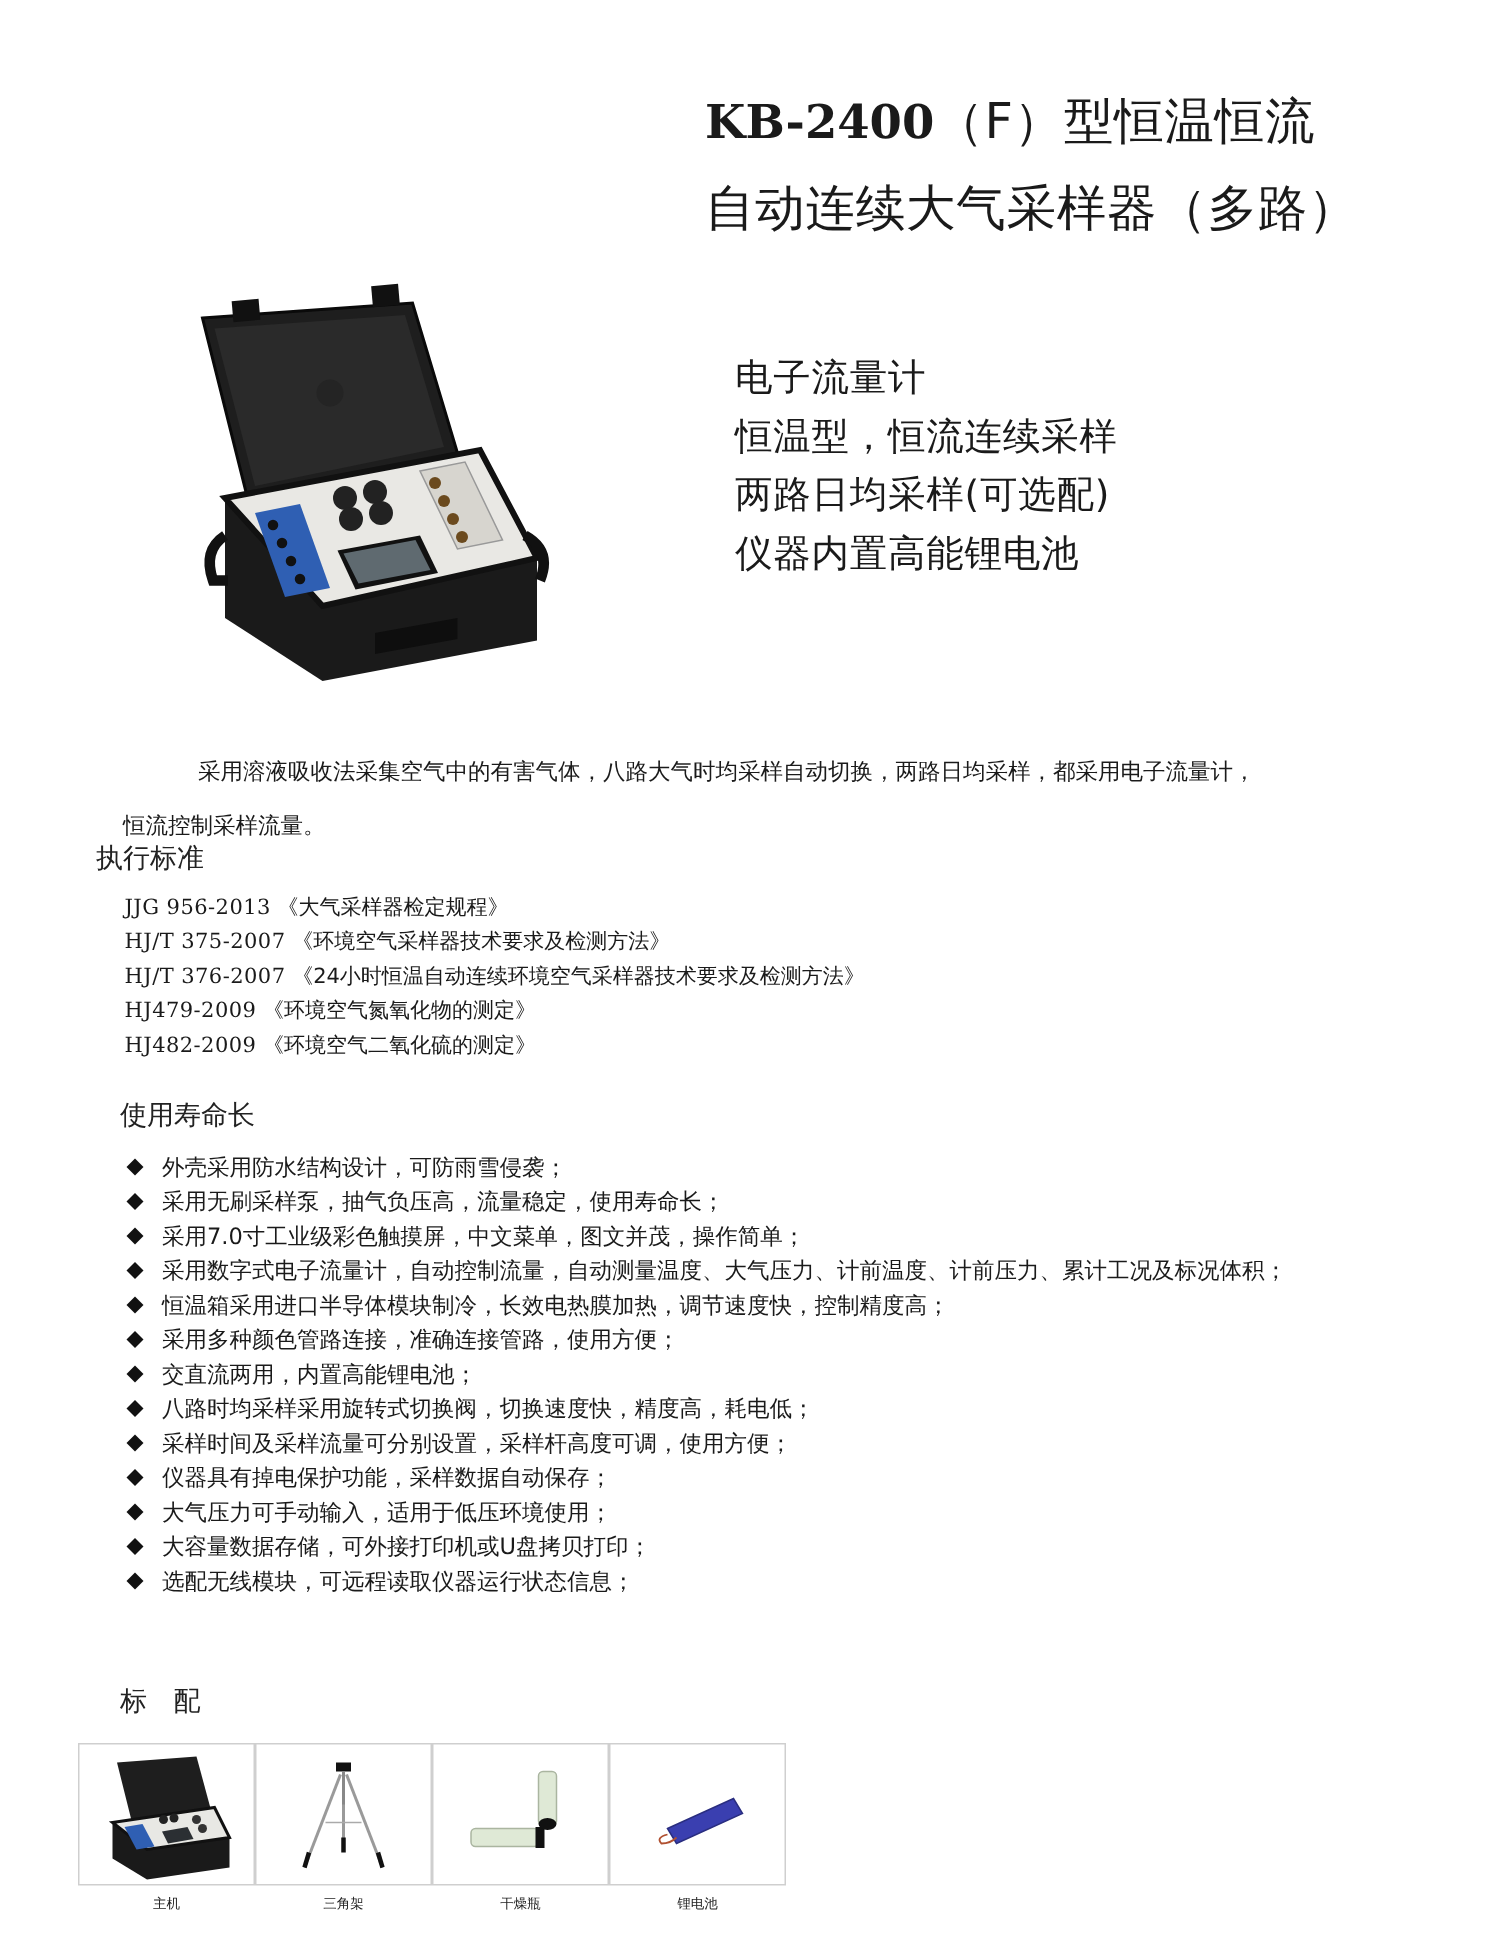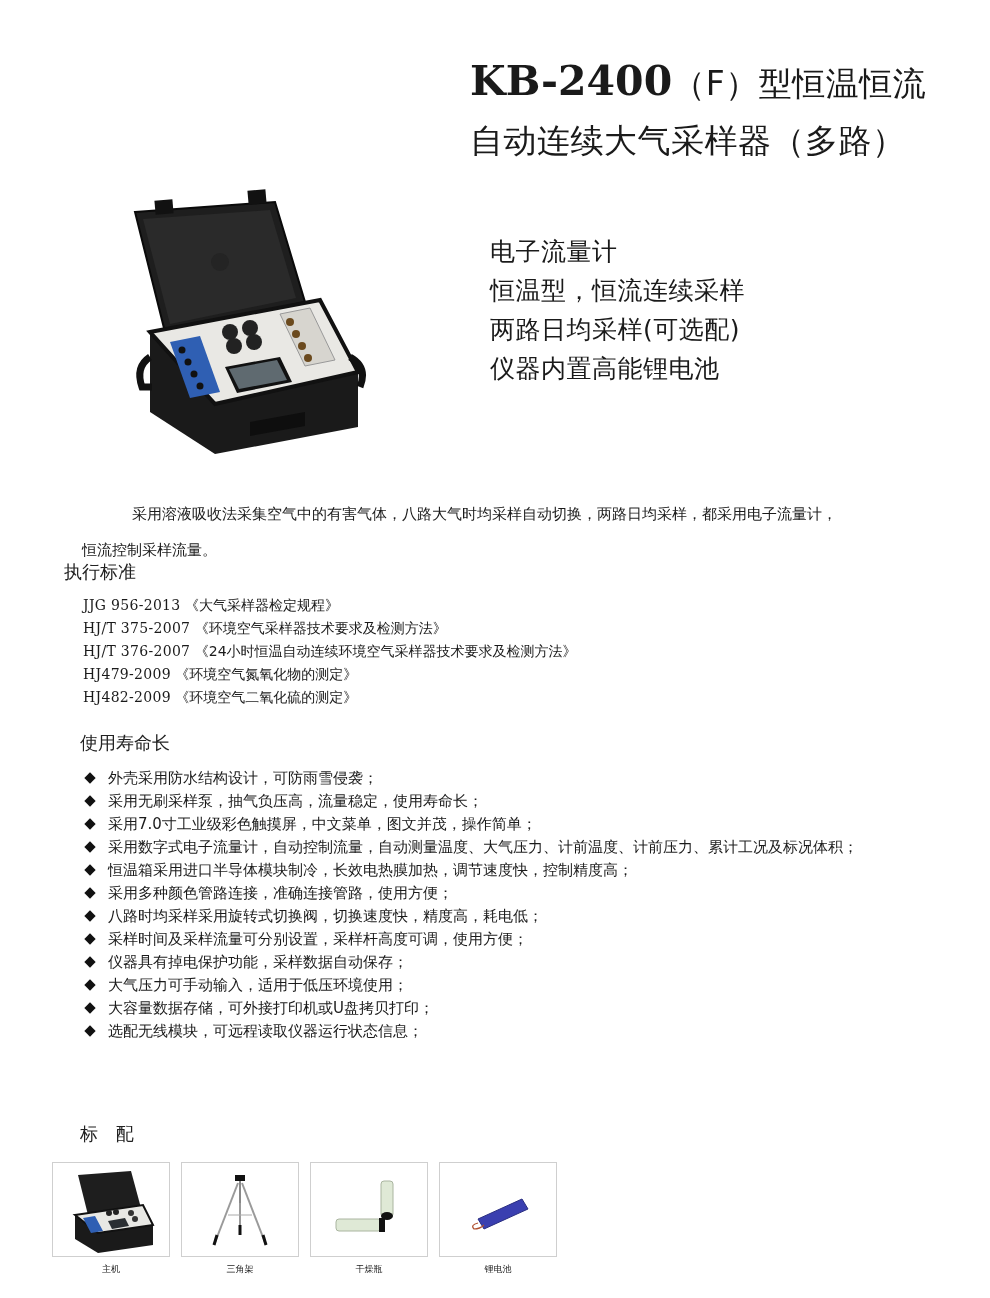--- a/index.html
+++ b/index.html
@@ -6,21 +6,21 @@
   body {
     width: 990px; height: 1298px; position: relative; overflow: hidden;
     font-family: "DejaVu Sans", "Liberation Sans", sans-serif;
     color: #1a1a1a;
   }
   .abs { position: absolute; }
 
   
   .title { left: 470px; top: 62px; width: 500px; }
   .title .line1 { font-size: 33px; line-height: 38px; white-space: nowrap; letter-spacing: 0.5px; }
-  .title .line1 b { font-family: "DejaVu Serif", "Liberation Serif", serif; font-weight: 900; font-size: 41px; letter-spacing: 0; margin-top: 28px; }
+  .title .line1 b { font-family: "DejaVu Serif", "Liberation Serif", serif; font-weight: 900; font-size: 31px; letter-spacing: 0; margin-top: 28px; }
   .title .line2 { font-size: 33px; line-height: 40px; white-space: nowrap; letter-spacing: 0.5px; margin-top: 18px; }
 
   
   .hero { left: 120px; top: 182px; width: 250px; height: 275px; }
 
   
   .highlights { left: 490px; top: 232px; }
   .highlights div { font-size: 25px; line-height: 39px; white-space: nowrap; letter-spacing: 0.5px; }
 
   
@@ -40,21 +40,21 @@
   .feat { position: relative; padding-left: 26px; font-size: 15px; line-height: 23px; }
   .feat .dia {
     position: absolute; left: 2px; top: 5px; width: 12px; height: 12px;
   }
   .feat .dia::before {
     content: ""; position: absolute; left: 2px; top: 2px; width: 8px; height: 8px;
     background: #111; transform: rotate(45deg);
   }
 
   
-  .acc-row { left: 52px; top: 1162px; display: flex; gap: 11px; }
+  .acc-row { left: 52px; top: 1162px; display: flex; }
   .acc { width: 118px; text-align: center; }
   .acc .box { width: 116px; height: 93px; border: 1px solid #cfcfcf; background: #fff; position: relative; overflow: hidden; }
   .acc .lbl { font-size: 9px; margin-top: 6px; color: #222; }
 </style>
 </head>
 <body>
 
 <div class="abs title">
   <div class="line1"><b>KB-2400</b><span>（F）</span><span>型恒温恒流</span></div>
   <div class="line2">自动连续大气采样器（多路）</div>
@@ -120,20 +120,21 @@
 </div>
 
 <div class="abs section-title sec-feat">使用寿命长</div>
 <div class="abs features">
   <div class="feat"><span class="dia"></span><span>外壳采用防水结构设计，可防雨雪侵袭；</span></div>
   <div class="feat"><span class="dia"></span><span>采用无刷采样泵，抽气负压高，流量稳定，使用寿命长；</span></div>
   <div class="feat"><span class="dia"></span><span>采用7.0寸工业级彩色触摸屏，中文菜单，图文并茂，操作简单；</span></div>
   <div class="feat"><span class="dia"></span><span>采用数字式电子流量计，自动控制流量，自动测量温度、大气压力、计前温度、计前压力、累计工况及标况体积；</span></div>
   <div class="feat"><span class="dia"></span><span>恒温箱采用进口半导体模块制冷，长效电热膜加热，调节速度快，控制精度高；</span></div>
   <div class="feat"><span class="dia"></span><span>采用多种颜色管路连接，准确连接管路，使用方便；</span></div>
+  <div class="feat"><span class="dia"></span><span>交直流两用，内置高能锂电池；</span></div>
   <div class="feat"><span class="dia"></span><span>八路时均采样采用旋转式切换阀，切换速度快，精度高，耗电低；</span></div>
   <div class="feat"><span class="dia"></span><span>采样时间及采样流量可分别设置，采样杆高度可调，使用方便；</span></div>
   <div class="feat"><span class="dia"></span><span>仪器具有掉电保护功能，采样数据自动保存；</span></div>
   <div class="feat"><span class="dia"></span><span>大气压力可手动输入，适用于低压环境使用；</span></div>
   <div class="feat"><span class="dia"></span><span>大容量数据存储，可外接打印机或U盘拷贝打印；</span></div>
   <div class="feat"><span class="dia"></span><span>选配无线模块，可远程读取仪器运行状态信息；</span></div>
 </div>
 
 <div class="abs section-title sec-acc">标 配</div>
 <div class="abs acc-row">

